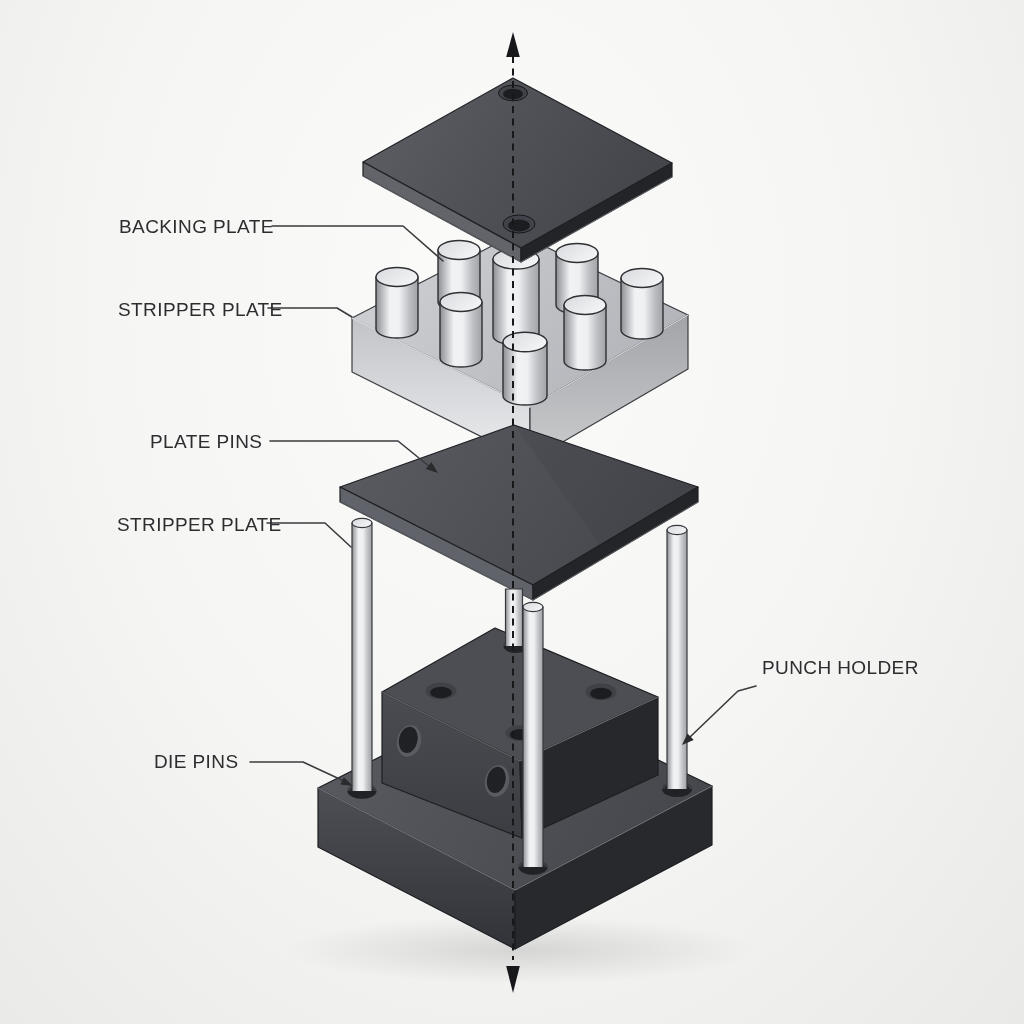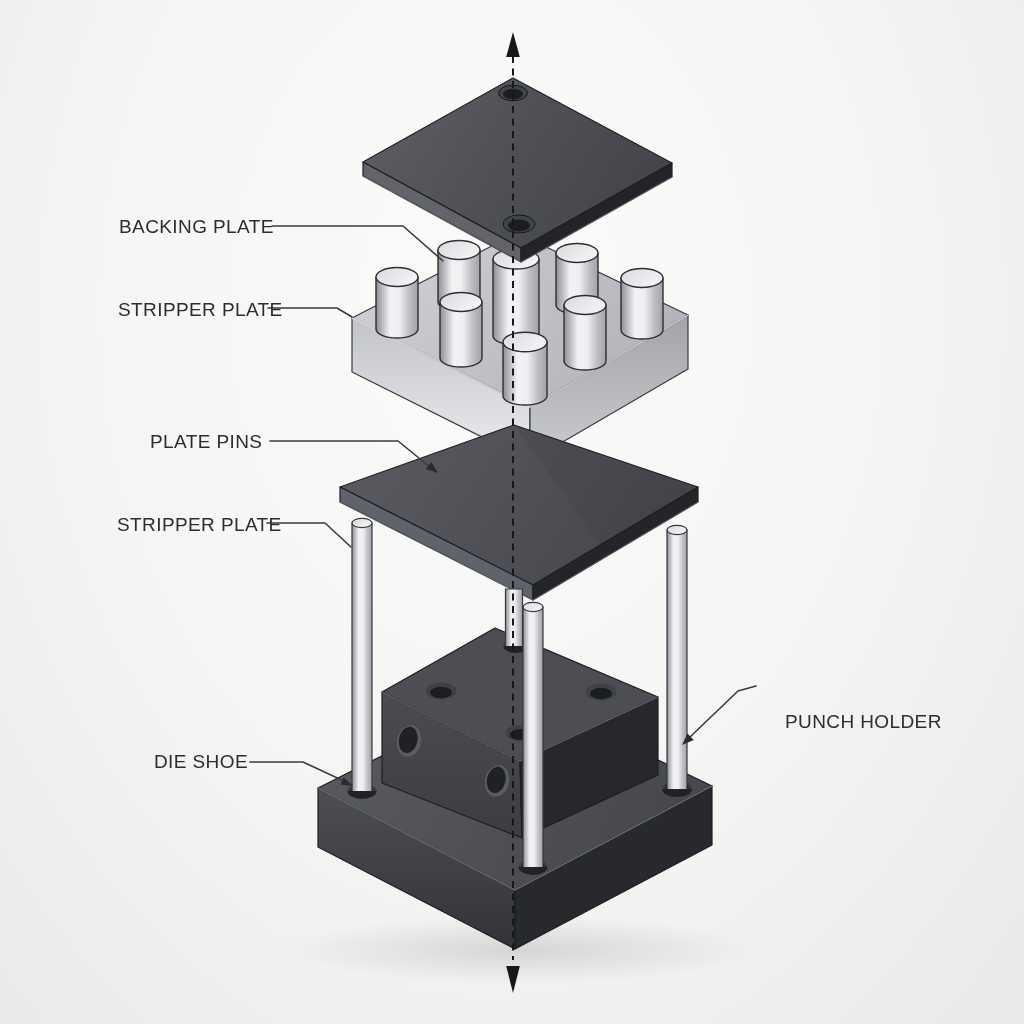--- a/index.html
+++ b/index.html
@@ -12,21 +12,21 @@
   svg{position:absolute;left:0;top:0;}
   .lbl{
     position:absolute;font-size:19px;font-weight:500;color:#2c2d2f;
     letter-spacing:0.4px;white-space:nowrap;user-select:none;
   }
   #lbl-backing{left:119px;top:216px;}
   #lbl-stripper-upper{left:118px;top:299px;}
   #lbl-guide-pins{left:150px;top:431px;}
   #lbl-stripper-lower{left:117px;top:514px;}
   #lbl-die-shoe{left:154px;top:751px;}
-  #lbl-punch-holder{left:762px;top:711px;margin-left:23px;}
+  #lbl-punch-holder{left:762px;top:657px;}
 </style>
 </head>
 <body>
 
 <div class="stage">
 
 <svg width="1024" height="1024" viewBox="0 0 1024 1024">
   <defs>
     <linearGradient id="gDarkTop" x1="0" y1="0" x2="1" y2="0.35">
       <stop offset="0" stop-color="#5e6066"></stop>
@@ -229,15 +229,15 @@
     <line x1="513" y1="56" x2="513" y2="960" stroke="#17181a" stroke-width="2" stroke-dasharray="7 5.5"></line>
     <polygon points="513,32 506.2,57 519.8,57" fill="#17181a"></polygon>
     <polygon points="513,993 506.2,966 519.8,966" fill="#17181a"></polygon>
   </g>
 </svg>
 
   <div class="lbl" id="lbl-backing">BACKING PLATE</div>
   <div class="lbl" id="lbl-stripper-upper">STRIPPER PLATE</div>
   <div class="lbl" id="lbl-guide-pins">PLATE PINS</div>
   <div class="lbl" id="lbl-stripper-lower">STRIPPER PLATE</div>
-  <div class="lbl" id="lbl-die-shoe">DIE SHOE</div>
+  <div class="lbl" id="lbl-die-shoe">DIE PINS</div>
   <div class="lbl" id="lbl-punch-holder">PUNCH HOLDER</div>
 </div>
 
 </body></html>

